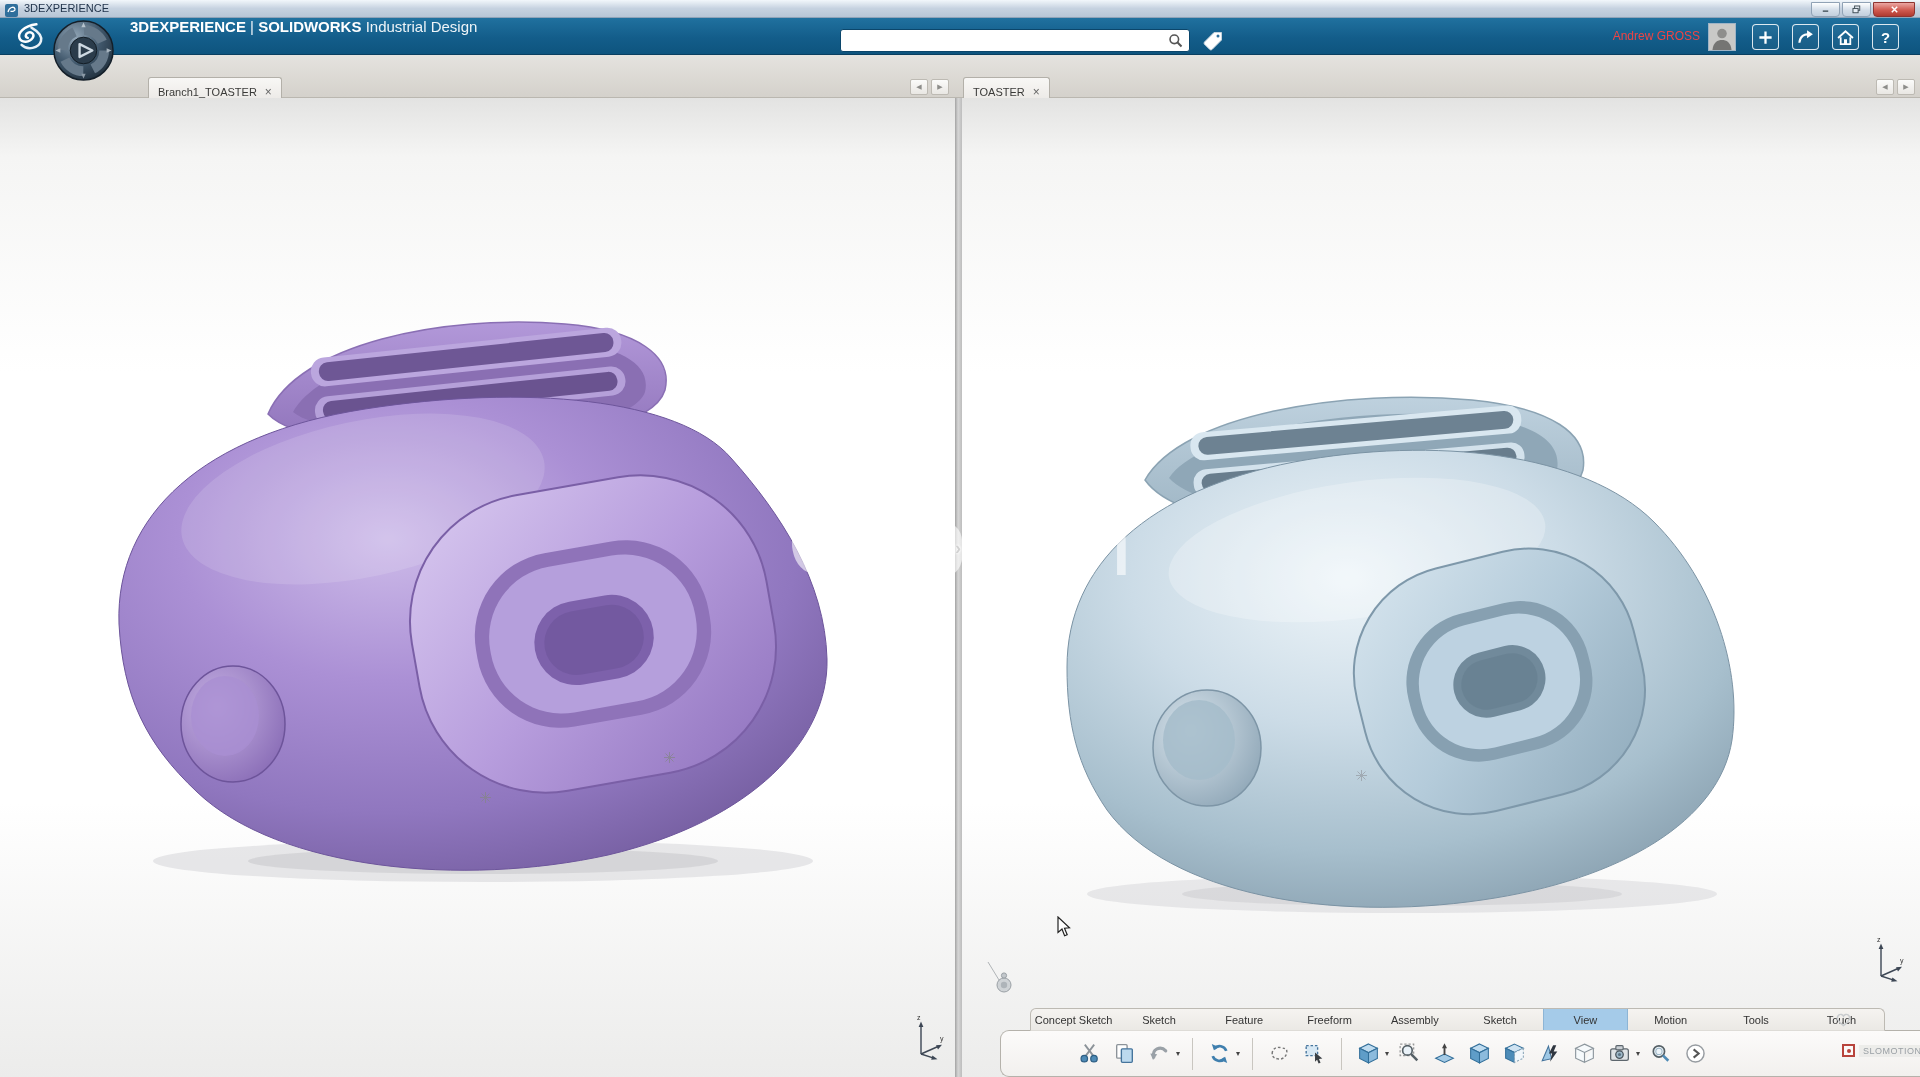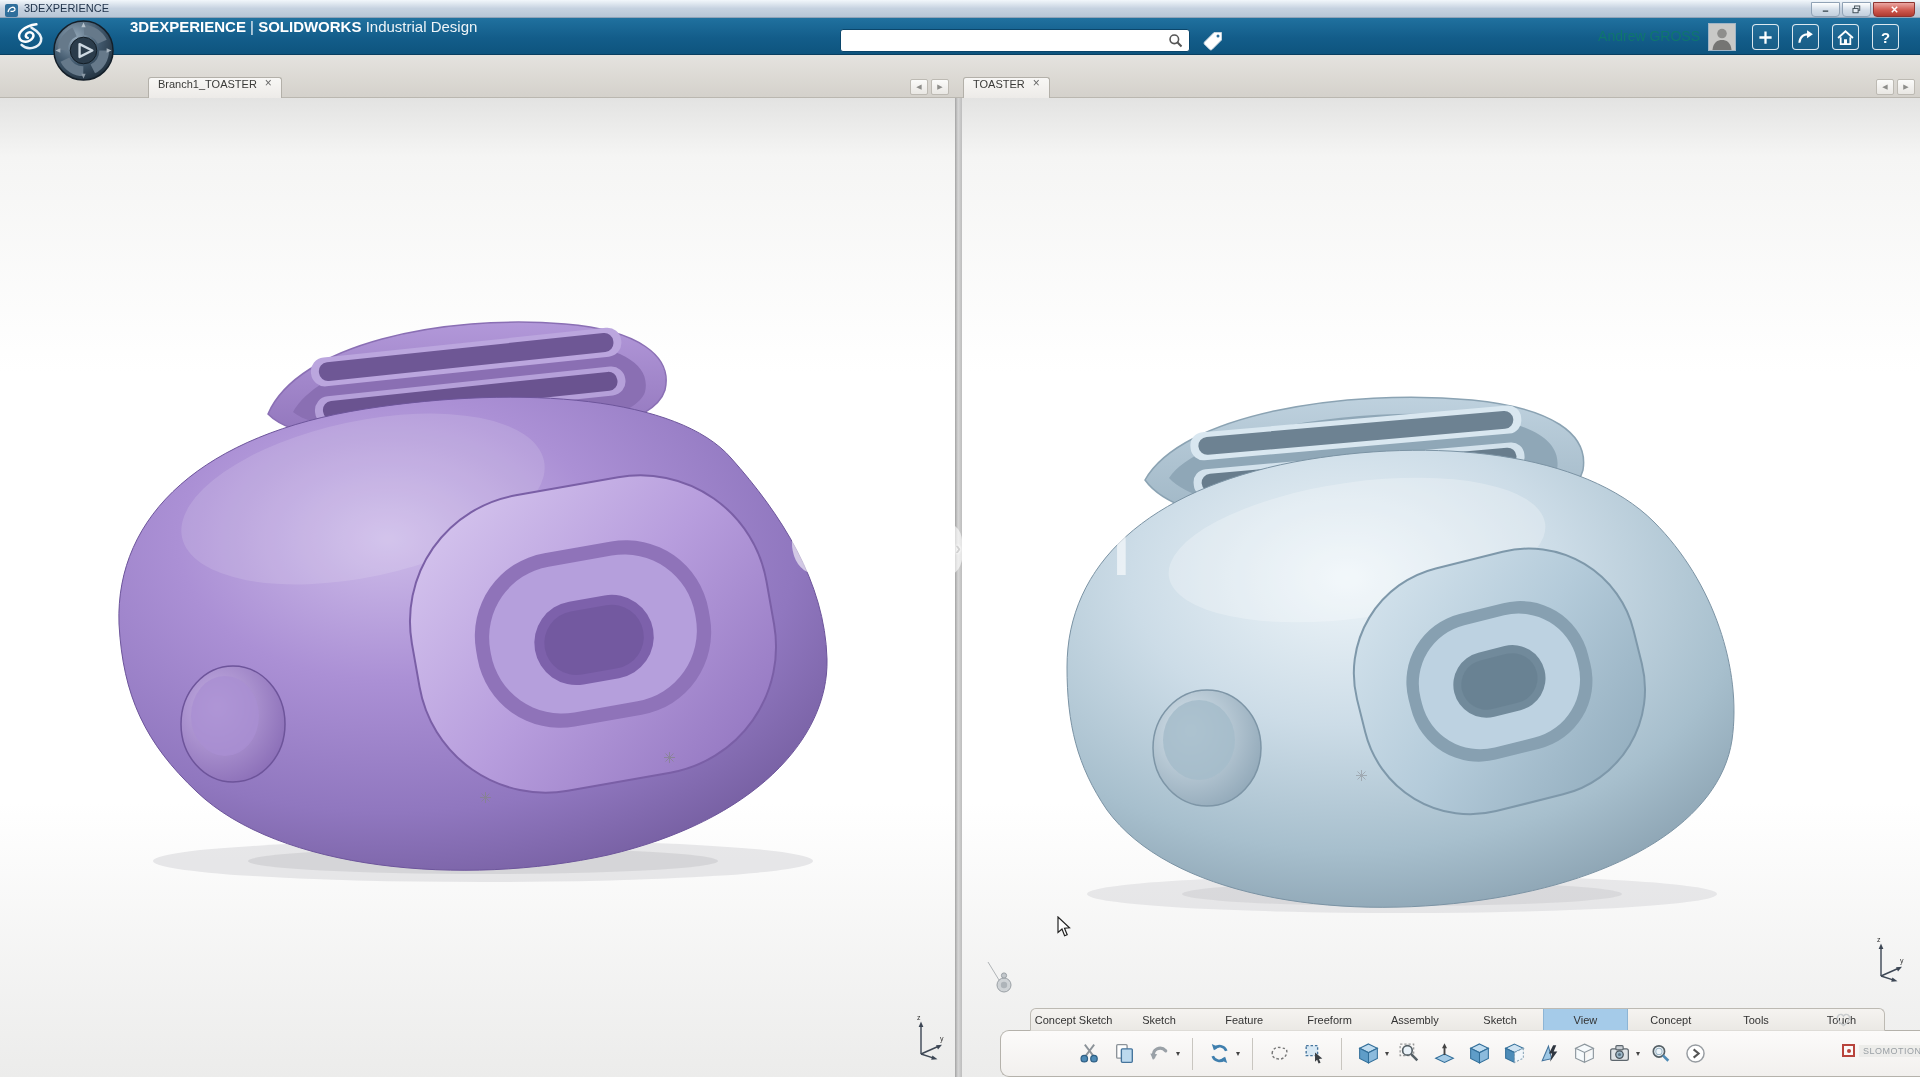--- a/index.html
+++ b/index.html
@@ -20,29 +20,29 @@
 .ds-logo{position:absolute;left:8px;top:21px;width:42px;height:33px;z-index:32}
 .compass{position:absolute;left:52px;top:19px;width:63px;height:63px;z-index:46}
 .brand{position:absolute;left:130px;top:18px;height:37px;display:flex;align-items:flex-start;color:#fff;font-size:15px;white-space:pre;z-index:31}
 .brand .b{font-weight:bold}
 .brand .lt{font-weight:normal;color:#eef4f8}
 .search{position:absolute;left:840px;top:29px;width:350px;height:23px;z-index:31}
 .search input{width:100%;height:100%;border:1px solid #0b466b;border-radius:3px;padding:0 30px 0 8px;font-size:12px;font-family:"Liberation Sans",sans-serif;background:#fff;color:#333;outline:none}
 .search .sicon{position:absolute;right:5px;top:2px;width:19px;height:19px}
 .tagbtn{position:absolute;left:1200px;top:28px;width:26px;height:25px;display:flex;align-items:center;justify-content:center;z-index:31}
 .tagbtn svg{width:24px;height:24px}
-.username{position:absolute;left:1570px;top:18px;width:130px;height:37px;line-height:37px;text-align:right;color:#0f766e;font-size:14px;z-index:31}
+.username{position:absolute;left:1570px;top:18px;width:130px;height:37px;line-height:37px;text-align:right;color:#ef4444;font-size:12px;z-index:31}
 .avatar{position:absolute;left:1708px;top:23px;width:28px;height:28px;border:1px solid #9fb4c6;z-index:31}
 .hactions{position:absolute;left:1752px;top:24px;display:flex;gap:13px;z-index:31}
 .hbtn{width:27px;height:26px;border:1px solid rgba(255,255,255,.85);border-radius:4px;display:flex;align-items:center;justify-content:center;background:rgba(255,255,255,.04)}
 .hbtn svg{width:21px;height:21px}
 
 
 .tabstrip{position:absolute;left:0;top:55px;width:1920px;height:43px;background:linear-gradient(#e5e3df,#d4d1cb);border-bottom:1px solid #bab7b0;z-index:10}
-.doctab{position:absolute;top:77px;height:21px;background:linear-gradient(#f8f7f5,#edebe8);border:1px solid #b3b0a9;border-bottom:none;border-radius:3px 3px 0 0;display:flex;align-items:flex-start;gap:8px;padding:0 9px;font-size:11px;color:#3a3a38;z-index:11}
+.doctab{position:absolute;top:77px;height:21px;background:linear-gradient(#f8f7f5,#edebe8);border:1px solid #b3b0a9;border-bottom:none;border-radius:3px 3px 0 0;display:flex;align-items:flex-end;gap:8px;padding:0 9px;font-size:11px;color:#3a3a38;z-index:11}
 .doctab .x{color:#666;font-size:12px;line-height:11px}
 .navbtns{position:absolute;top:79px;display:flex;gap:3px;z-index:11}
 .navbtn{width:18px;height:16px;background:linear-gradient(#fbfbfa,#e9e7e3);border:1px solid #bdbab3;border-radius:2px;font-size:7px;color:#8d8d8a;display:flex;align-items:center;justify-content:center}
 
 
 .viewport{position:absolute;top:98px;bottom:0;background:linear-gradient(180deg,#e3e3e2 0,#f5f5f4 6%,#ffffff 28%,#ffffff 72%,#ececeb 100%);z-index:1}
 .vp-left{left:0;width:955px}
 .vp-right{left:962px;width:958px}
 .divider{position:absolute;left:955px;top:98px;width:7px;bottom:0;background:linear-gradient(90deg,#a3a3a3,#d6d6d6 45%,#bdbdbd);z-index:20}
 .div-chev{position:absolute;left:946px;top:536px;width:24px;height:24px;z-index:21;color:#8f8f8f;font-size:18px;font-weight:bold;display:flex;align-items:center;justify-content:center;text-shadow:0 0 3px #fff,0 0 3px #fff}
@@ -333,21 +333,21 @@
   </svg>
 
 <div class="ribbon-tabs">
     <div class="rtab">Concept Sketch</div>
     <div class="rtab">Sketch</div>
     <div class="rtab">Feature</div>
     <div class="rtab">Freeform</div>
     <div class="rtab">Assembly</div>
     <div class="rtab">Sketch</div>
     <div class="rtab active">View</div>
-    <div class="rtab">Concept</div>
+    <div class="rtab">Motion</div>
     <div class="rtab">Tools</div>
     <div class="rtab">Touch</div>
   </div>
 <svg class="heart" viewBox="0 0 24 24">
     <path d="M12 19 C5 14 3.5 9.5 6.5 7 C8.5 5.4 11 6.2 12 8.2 C13 6.2 15.5 5.4 17.5 7 C20.5 9.5 19 14 12 19 Z" fill="none" stroke="#c9ccce" stroke-width="1.7"></path>
   </svg>
 <div class="ribbon-toolbar">
     <div class="tool">
       <svg viewBox="0 0 24 24">
         <path d="M7.5 3.5 L15.5 14 M16.5 3.5 L8.5 14" stroke="#8c9399" stroke-width="1.8" fill="none"></path>

